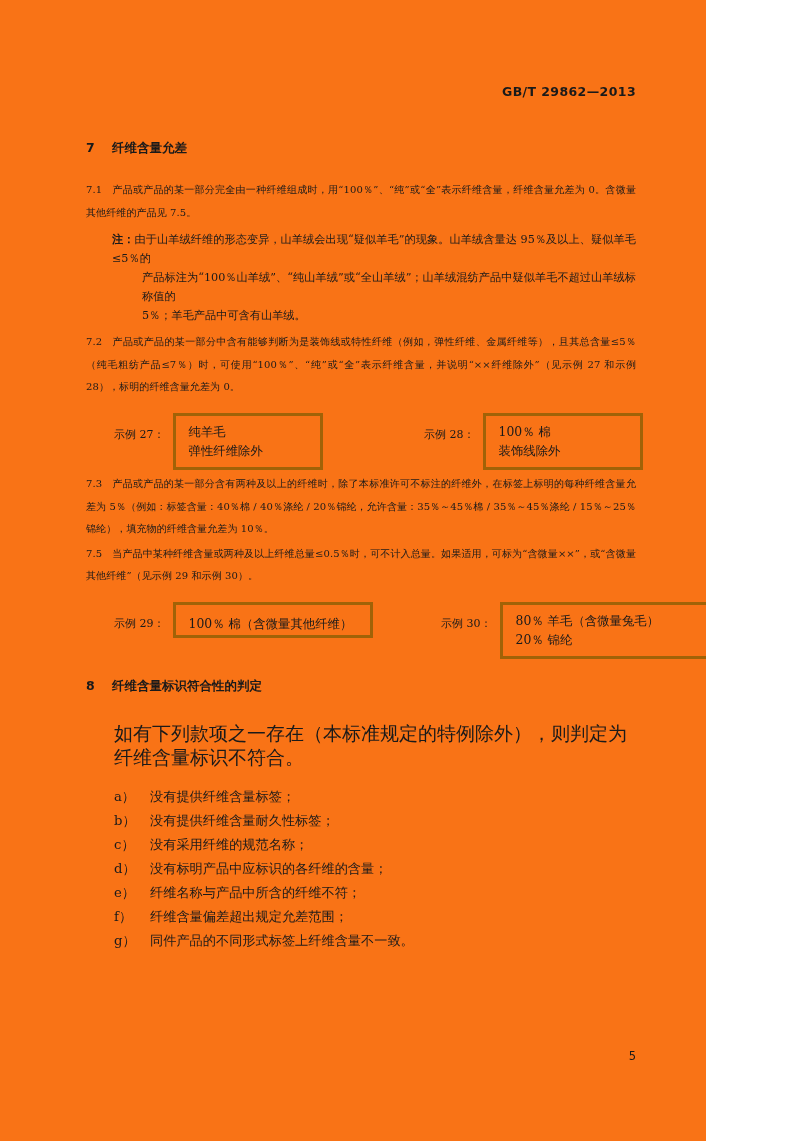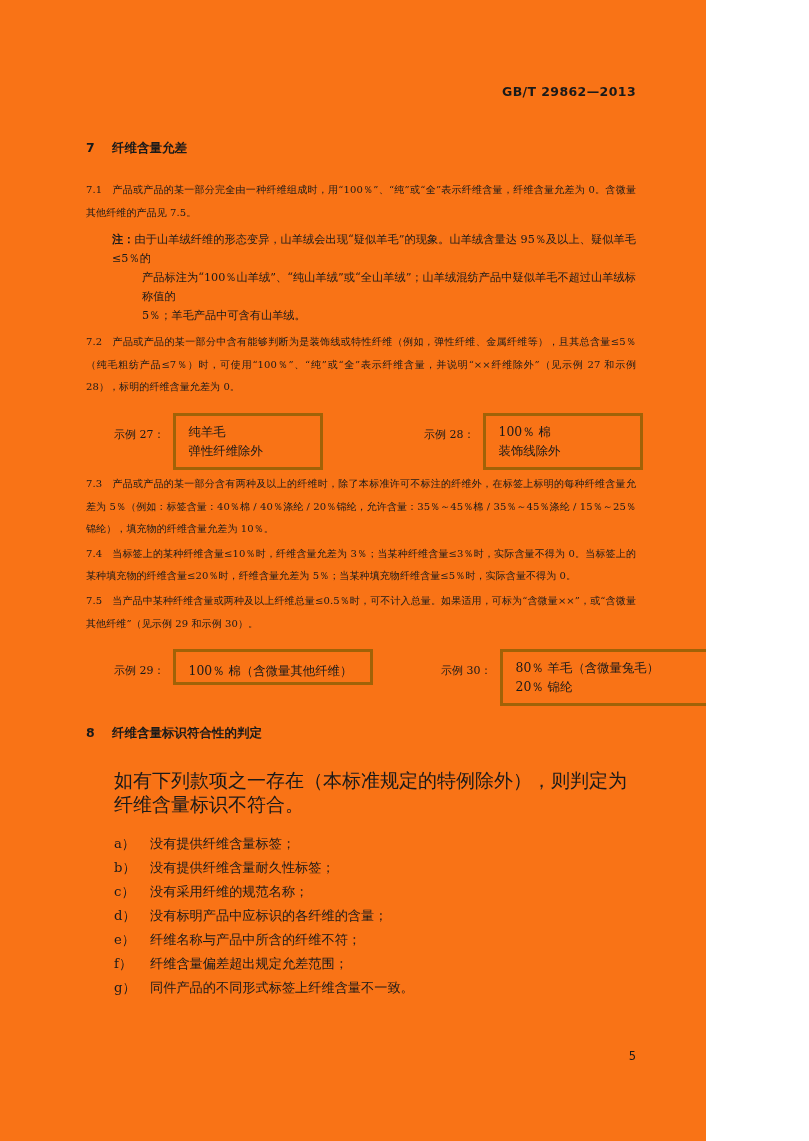--- a/index.html
+++ b/index.html
@@ -190,23 +190,20 @@
           <span class="line">100％ 棉</span>
           <span class="line">装饰线除外</span>
         </div>
       </div>
     </div>
 
     <p class="para">
       <span class="pnum">7.3</span><span>产品或产品的某一部分含有两种及以上的纤维时，除了本标准许可不标注的纤维外，在标签上标明的每种纤维含量允差为 5％（例如：标签含量：40％棉 / 40％涤纶 / 20％锦纶，允许含量：35％～45％棉 / 35％～45％涤纶 / 15％～25％锦纶），填充物的纤维含量允差为 10％。</span>
     </p>
 
-    <p class="para">
-      <span class="pnum">7.4</span><span>当标签上的某种纤维含量≤10％时，纤维含量允差为 3％；当某种纤维含量≤3％时，实际含量不得为 0。当标签上的某种填充物的纤维含量≤20％时，纤维含量允差为 5％；当某种填充物纤维含量≤5％时，实际含量不得为 0。</span>
-    </p>
 
     <p class="para">
       <span class="pnum">7.5</span><span>当产品中某种纤维含量或两种及以上纤维总量≤0.5％时，可不计入总量。如果适用，可标为“含微量××”，或“含微量其他纤维”（见示例 29 和示例 30）。</span>
     </p>
 
     <div class="examples">
       <div class="ex ex-29">
         <span class="ex-label">示例 29：</span>
         <div class="ex-box w3 single">
           <span class="line">100％ 棉（含微量其他纤维）</span>

